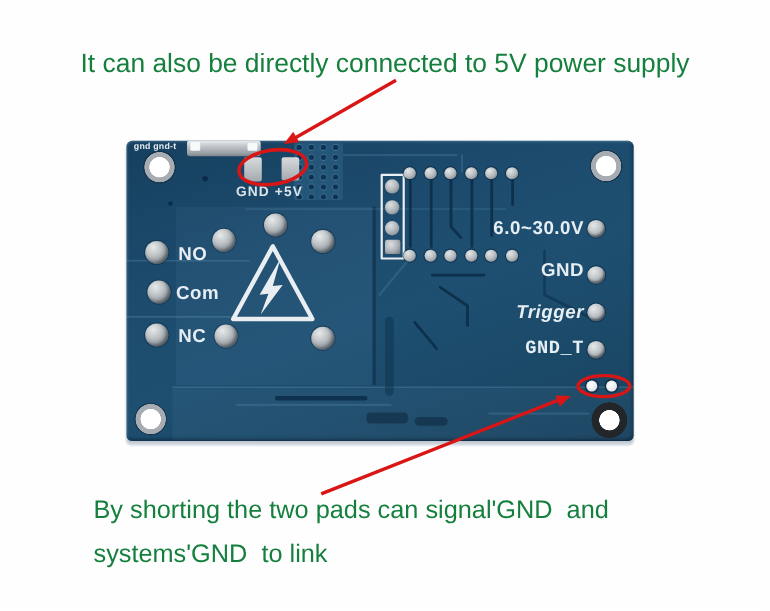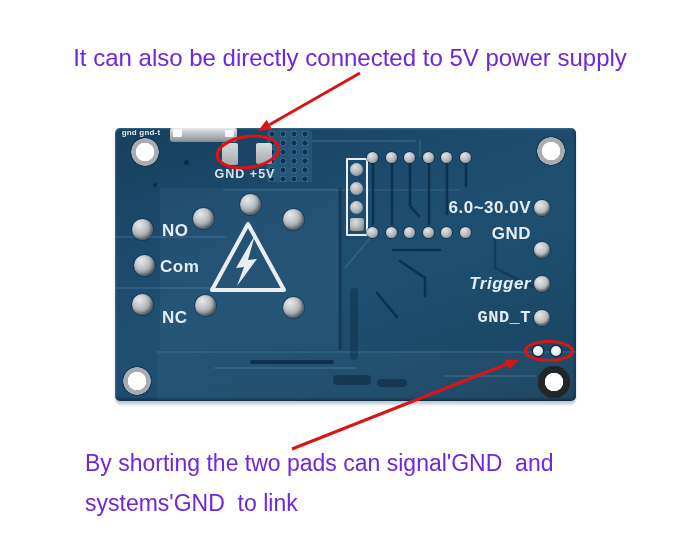--- a/index.html
+++ b/index.html
@@ -2,21 +2,21 @@
 <html><head>
 <meta charset="utf-8">
 <style>
   html,body { margin:0; padding:0; background:#ffffff; }
   #stage {
     position:relative; width:700px; height:555px; overflow:hidden;
     background:#fefefe;
     font-family:"Liberation Sans", sans-serif;
   }
   .note {
-    position:absolute; color:#6d28d9; white-space:pre;
+    position:absolute; color:#15803d; white-space:pre;
     font-family:"Liberation Sans", sans-serif;
   }
   #top-note { left:0; right:0; top:44px; text-align:center; font-size:24px; }
   #bottom-note-1 { left:85px; top:450px; font-size:23px; }
   #bottom-note-2 { left:85px; top:490px; font-size:23px; }
 
   
   #pcb {
     position:absolute; left:115px; top:128px; width:461px; height:273px;
     border-radius:5px;
@@ -183,24 +183,24 @@
     <div class="relay-pad" style="left:78px;  top:80px;"></div>
     <div class="relay-pad" style="left:125px; top:66px;"></div>
     <div class="relay-pad" style="left:168px; top:81px;"></div>
     <div class="relay-pad" style="left:19px;  top:127px;"></div>
     <div class="relay-pad" style="left:17px;  top:166px;"></div>
     <div class="relay-pad" style="left:80px;  top:167px;"></div>
     <div class="relay-pad" style="left:168px; top:169px;"></div>
 
     <div class="silk relay-label" style="left:47px; top:93px;text-align:center;">NO</div>
     <div class="silk relay-label" style="left:45px; top:129px;">Com</div>
-    <div class="silk relay-label" style="left:47px; top:180px;">NC</div>
+    <div class="silk relay-label" style="left:47px; top:168px;">NC</div>
 
     <div class="silk rpin-label" style="top:70px;">6.0~30.0V</div>
-    <div class="silk rpin-label" style="top:96px;">GND</div>
+    <div class="silk rpin-label" style="top:108px;">GND</div>
     <div class="silk rpin-label" style="top:146px;font-style:italic;">Trigger</div>
     <div class="silk rpin-label" style="top:180px;font-family:Liberation Mono, monospace;">GND_T</div>
     <div class="rpin-pad" style="top:72px;"></div>
     <div class="rpin-pad" style="top:114px;"></div>
     <div class="rpin-pad" style="top:148px;"></div>
     <div class="rpin-pad" style="top:182px;"></div>
 
     <div id="jumper-label">gnd gnd-t</div>
     <div class="jumper-pad" style="left:418px;"></div>
     <div class="jumper-pad" style="left:436px;"></div>

